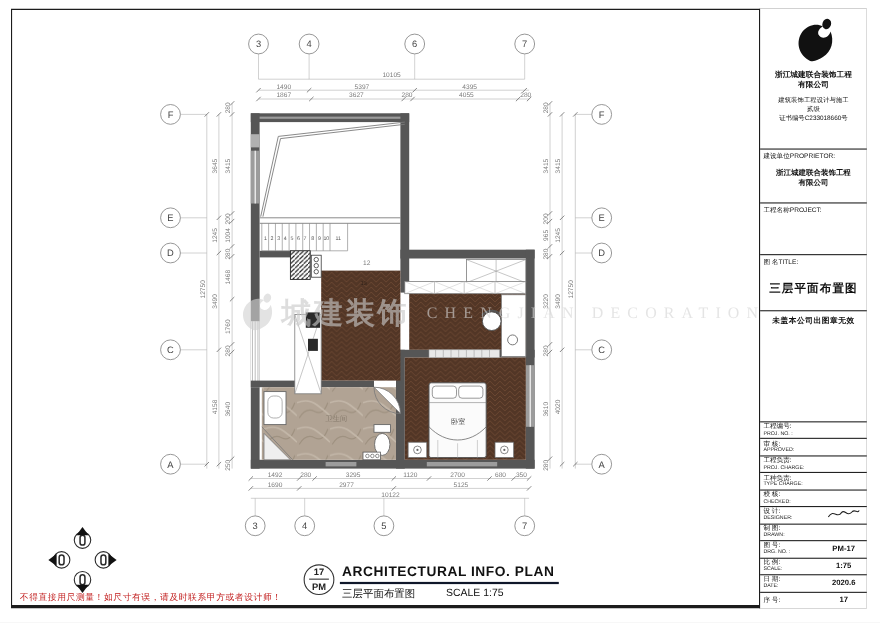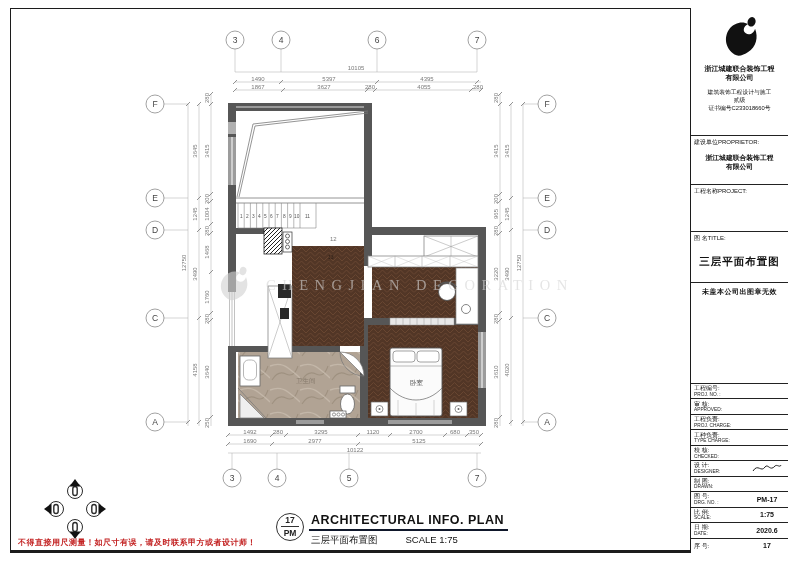--- a/index.html
+++ b/index.html
@@ -33,21 +33,21 @@
   
   #ftitle{position:absolute;left:276px;top:513px;display:flex;align-items:flex-start;}
   #fcirc{width:26px;height:26px;border:1.2px solid #333;border-radius:50%;margin-right:5px;
          display:flex;flex-direction:column;align-items:center;font-size:8.5px;font-weight:bold;color:#222;}
   #fcirc .t{border-bottom:1px solid #333;width:70%;text-align:center;line-height:12px;}
   #fcirc .b{line-height:12px;}
   #ft-text .en{font-size:12.5px;font-weight:bold;letter-spacing:.5px;color:#111;
                border-bottom:2px solid #0f172a;padding:0 4px 2px 2px;text-align:center;}
   #ft-text .row2{display:flex;gap:28px;font-size:9.5px;color:#111;padding:3px 2px 0;}
   
-  #warning{position:absolute;left:18px;top:537px;font-size:8px;color:#c32222;font-weight:bold;letter-spacing:.5px;}
+  #warning{position:absolute;left:18px;top:537px;font-size:8px;color:#c32222;font-weight:normal;letter-spacing:.5px;}
   #wmark{position:absolute;left:216px;top:266px;display:flex;align-items:center;gap:6px;
          opacity:.62;pointer-events:none;z-index:5;}
   #wmark .cn{font-size:27px;font-weight:bold;color:#c9c9c9;letter-spacing:2px;}
   #wmark .en{font-size:14.5px;color:#d5d5d5;letter-spacing:6.5px;margin-left:10px;font-family:Liberation Serif, serif;}
   svg text{font-family:"Liberation Sans",sans-serif;}
   .dim{font-size:6px;fill:#7a7a7a;}
   .bubt{font-size:8.5px;fill:#444;}
   .stn{font-size:4.8px;fill:#555;}
 </style>
 </head>
@@ -345,20 +345,21 @@
         <path d="M75,539 L69.5,531.5 L80.5,531.5 Z"></path>
       </g>
     </g>
   </svg>
 
   <div id="wmark">
     <svg width="34" height="38" viewBox="0 0 34 38">
       <path d="M14,34 C5,30 2,19 8,11 C12,6 19,4 24,7 C20,9 19,13 22,15 C25,17 29,15 30,11 C33,18 31,27 24,31 C21,33 17,35 14,34 Z" fill="#d2d2d2"></path>
       <ellipse cx="27" cy="5" rx="3.4" ry="4.2" fill="#d2d2d2" transform="rotate(18 27 5)"></ellipse>
     </svg>
+    <span class="cn">城建装饰</span>
     <span class="en">CHENGJIAN DECORATION</span>
   </div>
 
   <div id="ftitle">
     <div id="fcirc">
       <div class="t">17</div>
       <div class="b">PM</div>
     </div>
     <div id="ft-text">
       <div class="en">ARCHITECTURAL  INFO.  PLAN</div>

